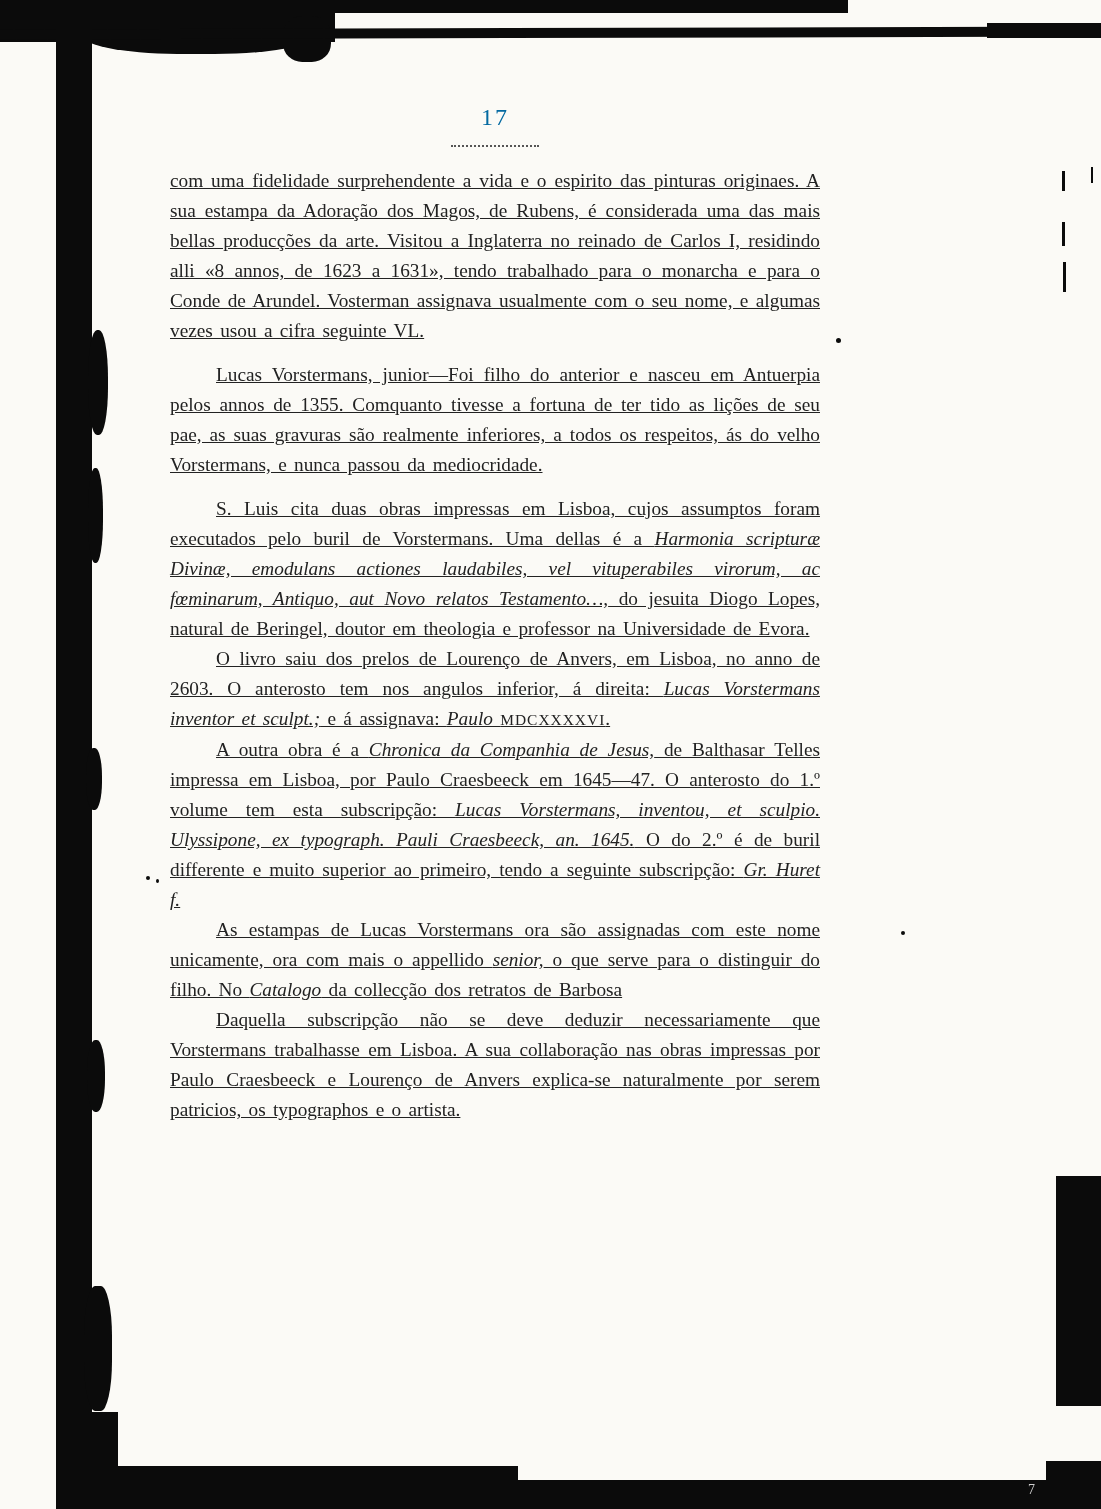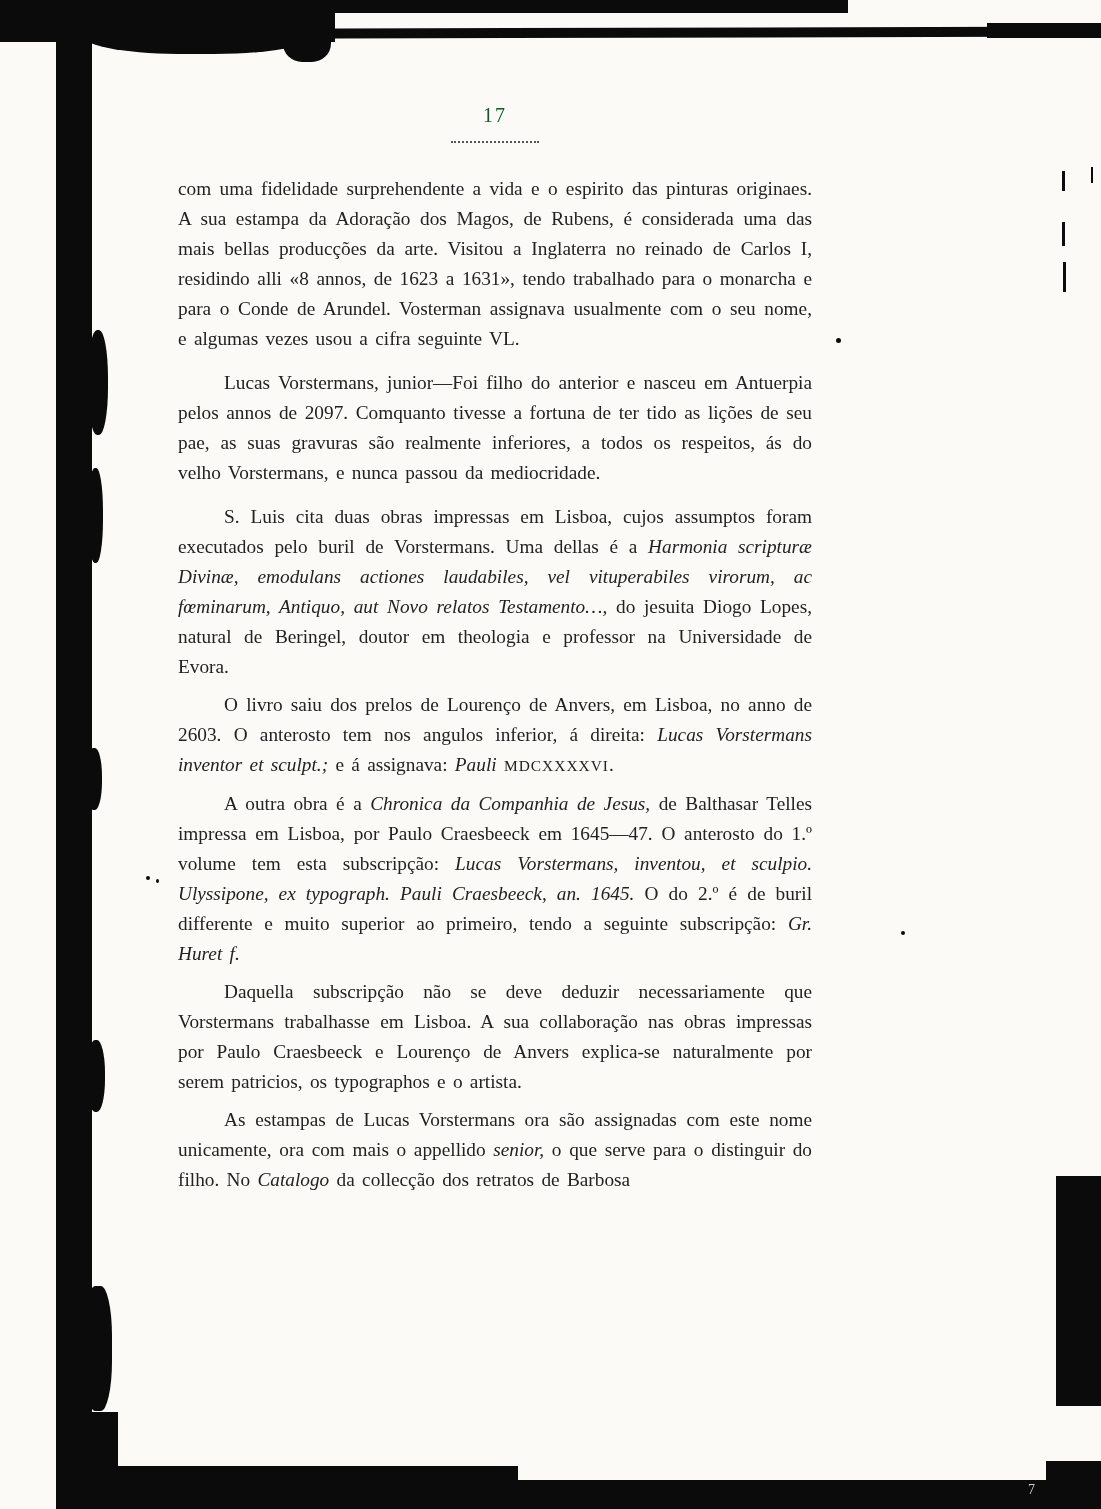--- a/index.html
+++ b/index.html
@@ -15,34 +15,34 @@
     overflow:hidden;
     font-family:"Liberation Serif", serif;
     color:var(--ink);
   }
   .art{position:absolute;background:var(--artifact);}
   .page-number-wrap{
     position:absolute;left:170px;top:104px;width:650px;
     text-align:center;
   }
   .page-number{
-    font-size:20px;letter-spacing:2px;color:#14532d;
+    font-size:24px;letter-spacing:2px;color:#0369a1;
   }
   .dotted-rule{
     width:88px;height:0;margin:14px auto 0 auto;
     border-top:2px dotted #555;
   }
   .text-block{
     position:absolute;left:170px;top:166px;width:650px;
     font-size:19.3px;line-height:30px;
     text-align:justify;
     word-spacing:2.5px;
     color:var(--ink);
   }
-  .text-block p{margin:8px;}
+  .text-block p{margin:0;text-decoration:underline;}
   .text-block p.indent{text-indent:46px;}
   .text-block p.gap{margin-top:14px;}
   .it{font-style:italic;}
   .sc{font-size:0.8em;letter-spacing:1px;}
   .footer-mark{
     position:absolute;left:1028px;top:1482px;
     color:#cfcfcf;font-size:14px;z-index:5;
     font-family:"Liberation Serif", serif;
   }
 </style>
@@ -81,23 +81,23 @@
   <div class="art" style="left:146px;top:876px;width:4px;height:4px;border-radius:50%;"></div>
   <div class="art" style="left:156px;top:879px;width:3px;height:4px;border-radius:50%;"></div>
 
   <div class="page-number-wrap">
     <div class="page-number">17</div>
     <div class="dotted-rule"></div>
   </div>
 
   <div id="text-block" class="text-block">
       <p class=""><span>com uma fidelidade surprehendente a vida e o espirito das pinturas originaes. A sua estampa da Adoração dos Magos, de Rubens, é considerada uma das mais bellas producções da arte. Visitou a Inglaterra no reinado de Carlos I, residindo alli «8 annos, de 1623 a 1631», tendo trabalhado para o monarcha e para o Conde de Arundel. Vosterman assignava usualmente com o seu nome, e algumas vezes usou a cifra seguinte VL.</span></p>
-      <p class="indent gap"><span>Lucas Vorstermans, junior—Foi filho do anterior e nasceu em Antuerpia pelos annos de 2097. Comquanto tivesse a fortuna de ter tido as lições de seu pae, as suas gravuras são realmente inferiores, a todos os respeitos, ás do velho Vorstermans, e nunca passou da mediocridade.</span></p>
+      <p class="indent gap"><span>Lucas Vorstermans, junior—Foi filho do anterior e nasceu em Antuerpia pelos annos de 1355. Comquanto tivesse a fortuna de ter tido as lições de seu pae, as suas gravuras são realmente inferiores, a todos os respeitos, ás do velho Vorstermans, e nunca passou da mediocridade.</span></p>
       <p class="indent gap"><span>S. Luis cita duas obras impressas em Lisboa, cujos assumptos foram executados pelo buril de Vorstermans. Uma dellas é a </span><span class="it">Harmonia scripturæ Divinæ, emodulans actiones laudabiles, vel vituperabiles virorum, ac fœminarum, Antiquo, aut Novo relatos Testamento…,</span><span> do jesuita Diogo Lopes, natural de Beringel, doutor em theologia e professor na Universidade de Evora.</span></p>
-      <p class="indent"><span>O livro saiu dos prelos de Lourenço de Anvers, em Lisboa, no anno de 2603. O anterosto tem nos angulos inferior, á direita: </span><span class="it">Lucas Vorstermans inventor et sculpt.;</span><span> e á assignava: </span><span class="it">Pauli </span><span class="sc">MDCXXXXVI</span><span>.</span></p>
+      <p class="indent"><span>O livro saiu dos prelos de Lourenço de Anvers, em Lisboa, no anno de 2603. O anterosto tem nos angulos inferior, á direita: </span><span class="it">Lucas Vorstermans inventor et sculpt.;</span><span> e á assignava: </span><span class="it">Paulo </span><span class="sc">MDCXXXXVI</span><span>.</span></p>
       <p class="indent"><span>A outra obra é a </span><span class="it">Chronica da Companhia de Jesus,</span><span> de Balthasar Telles impressa em Lisboa, por Paulo Craesbeeck em 1645—47. O anterosto do 1.º volume tem esta subscripção: </span><span class="it">Lucas Vorstermans, inventou, et sculpio. Ulyssipone, ex typograph. Pauli Craesbeeck, an. 1645.</span><span> O do 2.º é de buril differente e muito superior ao primeiro, tendo a seguinte subscripção: </span><span class="it">Gr. Huret f.</span></p>
+      <p class="indent"><span>As estampas de Lucas Vorstermans ora são assignadas com este nome unicamente, ora com mais o appellido </span><span class="it">senior,</span><span> o que serve para o distinguir do filho. No </span><span class="it">Catalogo</span><span> da collecção dos retratos de Barbosa</span></p>
       <p class="indent"><span>Daquella subscripção não se deve deduzir necessariamente que Vorstermans trabalhasse em Lisboa. A sua collaboração nas obras impressas por Paulo Craesbeeck e Lourenço de Anvers explica-se naturalmente por serem patricios, os typographos e o artista.</span></p>
-      <p class="indent"><span>As estampas de Lucas Vorstermans ora são assignadas com este nome unicamente, ora com mais o appellido </span><span class="it">senior,</span><span> o que serve para o distinguir do filho. No </span><span class="it">Catalogo</span><span> da collecção dos retratos de Barbosa</span></p>
     </div>
 
   <div class="footer-mark">7</div>
 
 </div>
 
 </body></html>

